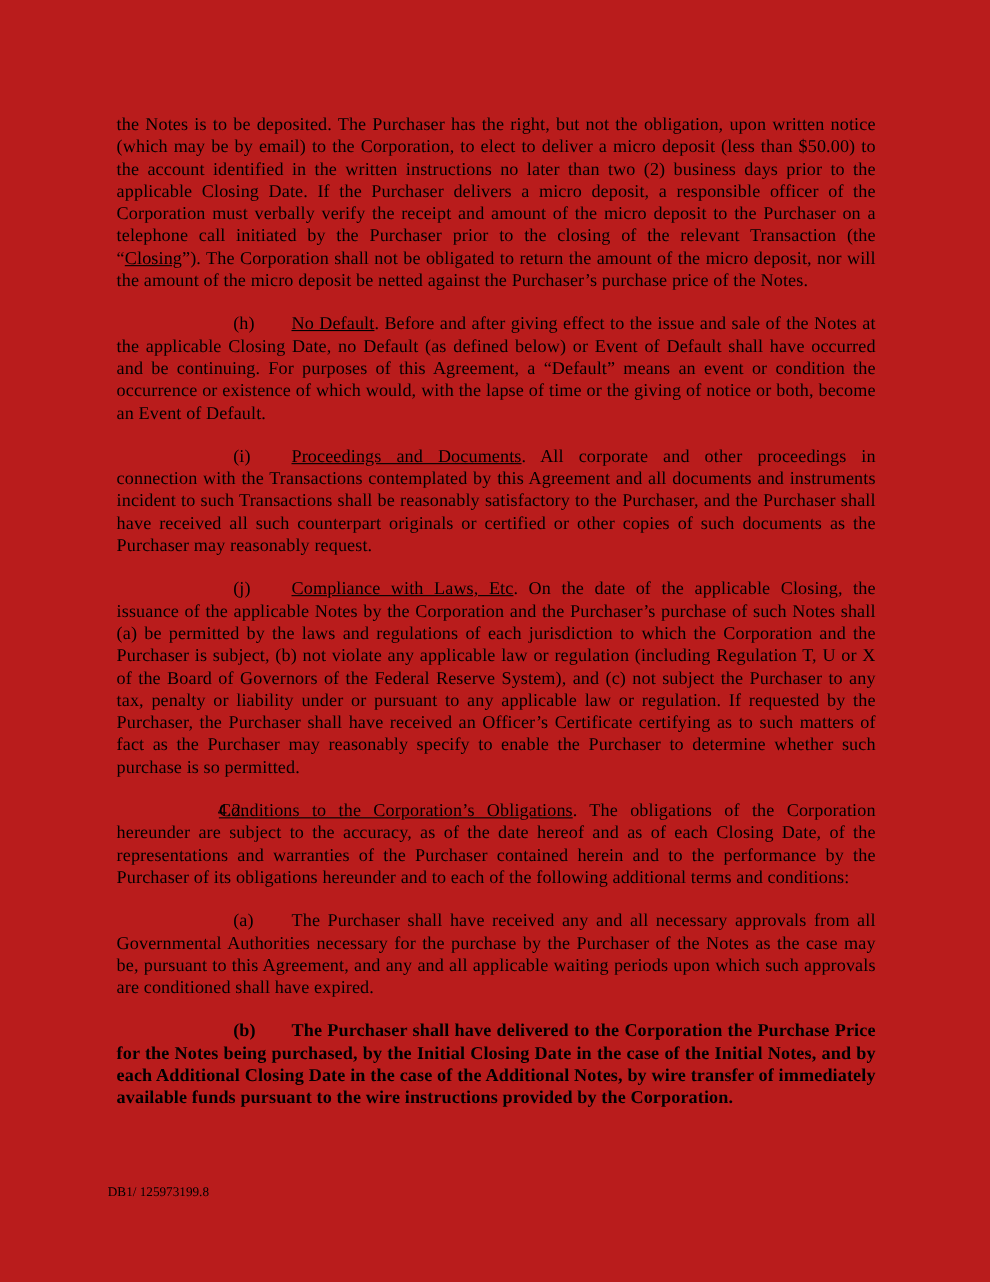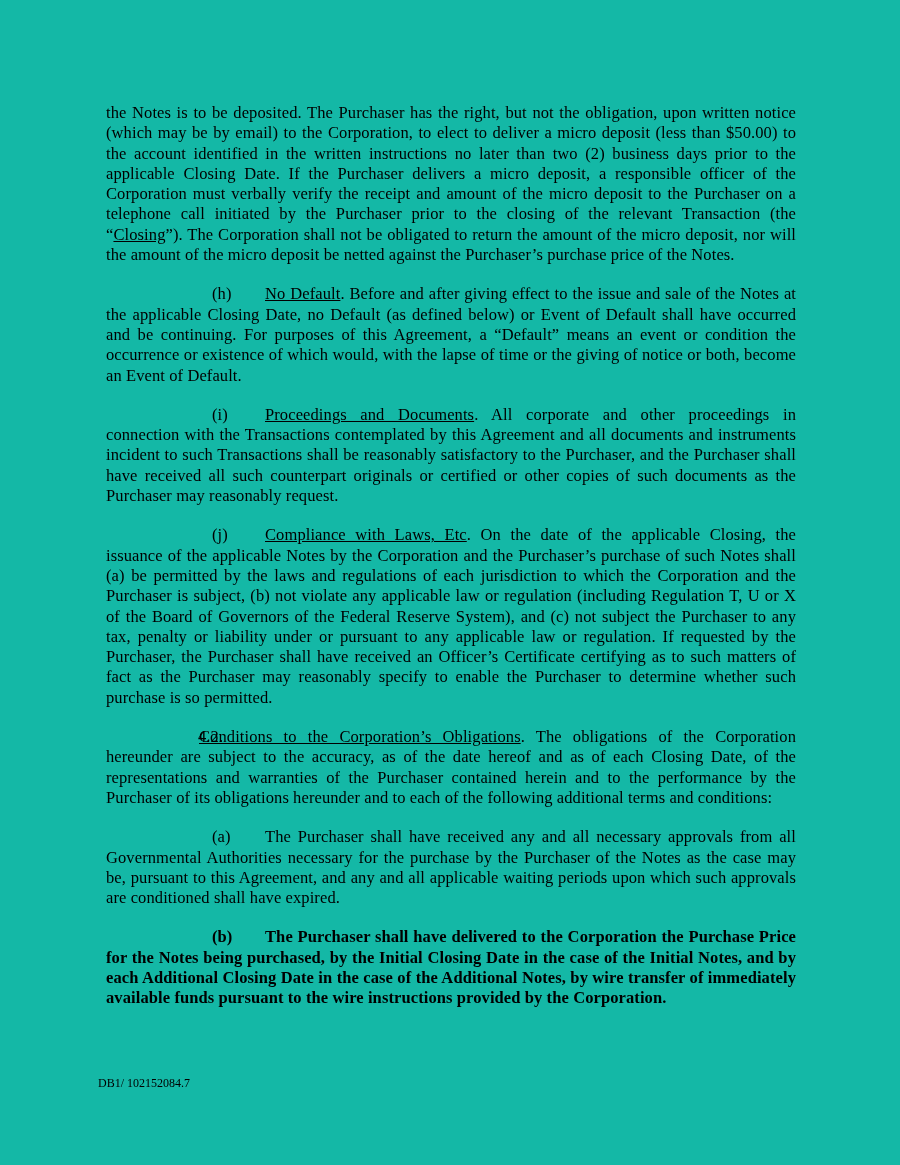--- a/index.html
+++ b/index.html
@@ -14,21 +14,21 @@
     color: #000000;
     position: relative;
     overflow: hidden;
   }
   .page {
     position: absolute;
     top: 0;
     left: 0;
     width: 900px;
     height: 1165px;
-    background: #14b8a6;
+    background: #b91c1c;
   }
   .content {
     position: absolute;
     top: 103px;
     left: 106px;
     width: 690px;
   }
   p.para {
     margin: 0 0 19px 0;
     font-size: 16.5px;
@@ -63,14 +63,14 @@
 <div class="page">
   <div class="content" id="content">
       <p class="para"><span>the Notes is to be deposited. The Purchaser has the right, but not the obligation, upon written notice (which may be by email) to the Corporation, to elect to deliver a micro deposit (less than $50.00) to the account identified in the written instructions no later than two (2) business days prior to the applicable Closing Date. If the Purchaser delivers a micro deposit, a responsible officer of the Corporation must verbally verify the receipt and amount of the micro deposit to the Purchaser on a telephone call initiated by the Purchaser prior to the closing of the relevant Transaction (the “</span><span class="u">Closing</span><span>”). The Corporation shall not be obligated to return the amount of the micro deposit, nor will the amount of the micro deposit be netted against the Purchaser’s purchase price of the Notes.</span></p>
       <p class="para" style="text-indent: 53px;"><span class="plabel" style="width: 106px;">(h)</span><span class="u">No Default</span><span>. Before and after giving effect to the issue and sale of the Notes at the applicable Closing Date, no Default (as defined below) or Event of Default shall have occurred and be continuing. For purposes of this Agreement, a “Default” means an event or condition the occurrence or existence of which would, with the lapse of time or the giving of notice or both, become an Event of Default.</span></p>
       <p class="para" style="text-indent: 53px;"><span class="plabel" style="width: 106px;">(i)</span><span class="u">Proceedings and Documents</span><span>. All corporate and other proceedings in connection with the Transactions contemplated by this Agreement and all documents and instruments incident to such Transactions shall be reasonably satisfactory to the Purchaser, and the Purchaser shall have received all such counterpart originals or certified or other copies of such documents as the Purchaser may reasonably request.</span></p>
       <p class="para" style="text-indent: 53px;"><span class="plabel" style="width: 106px;">(j)</span><span class="u">Compliance with Laws, Etc</span><span>. On the date of the applicable Closing, the issuance of the applicable Notes by the Corporation and the Purchaser’s purchase of such Notes shall (a) be permitted by the laws and regulations of each jurisdiction to which the Corporation and the Purchaser is subject, (b) not violate any applicable law or regulation (including Regulation T, U or X of the Board of Governors of the Federal Reserve System), and (c) not subject the Purchaser to any tax, penalty or liability under or pursuant to any applicable law or regulation. If requested by the Purchaser, the Purchaser shall have received an Officer’s Certificate certifying as to such matters of fact as the Purchaser may reasonably specify to enable the Purchaser to determine whether such purchase is so permitted.</span></p>
       <p class="para" style="text-indent: 46px;"><span class="plabel" style="width: 47px;">4.2.</span><span class="u">Conditions to the Corporation’s Obligations</span><span>. The obligations of the Corporation hereunder are subject to the accuracy, as of the date hereof and as of each Closing Date, of the representations and warranties of the Purchaser contained herein and to the performance by the Purchaser of its obligations hereunder and to each of the following additional terms and conditions:</span></p>
       <p class="para" style="text-indent: 53px;"><span class="plabel" style="width: 106px;">(a)</span><span>The Purchaser shall have received any and all necessary approvals from all Governmental Authorities necessary for the purchase by the Purchaser of the Notes as the case may be, pursuant to this Agreement, and any and all applicable waiting periods upon which such approvals are conditioned shall have expired.</span></p>
       <p class="para" style="text-indent: 53px;"><span class="plabel" style="width: 106px;">(b)</span><span>The Purchaser shall have delivered to the Corporation the Purchase Price for the Notes being purchased, by the Initial Closing Date in the case of the Initial Notes, and by each Additional Closing Date in the case of the Additional Notes, by wire transfer of immediately available funds pursuant to the wire instructions provided by the Corporation.</span></p>
     </div>
-  <div class="footer">DB1/ 102152084.7</div>
+  <div class="footer">DB1/ 125973199.8</div>
 </div>
 
 </body></html>

